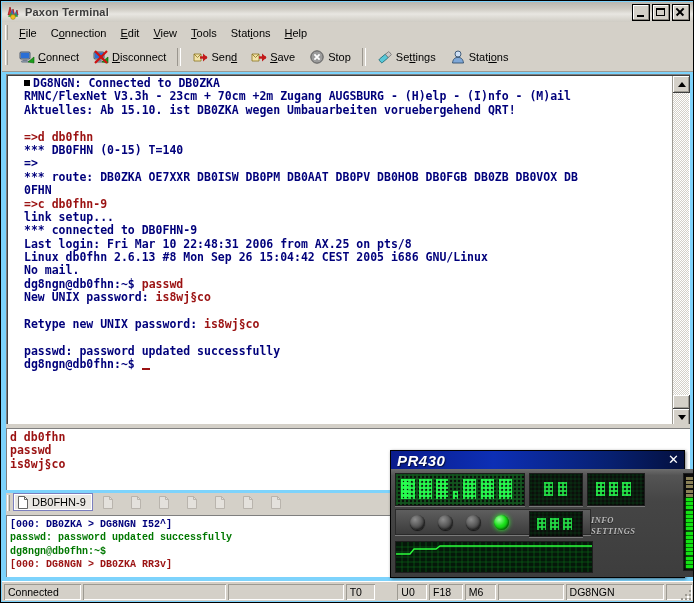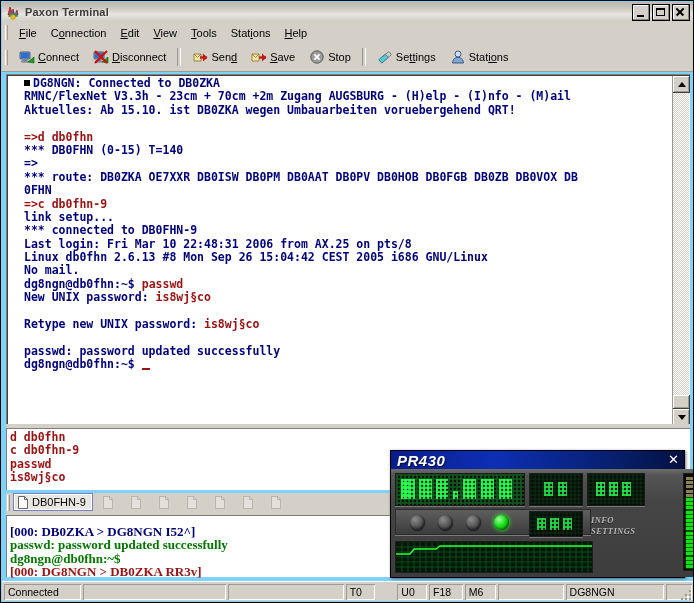--- a/index.html
+++ b/index.html
@@ -179,22 +179,22 @@
 
   
   .mon-wrap{
     position:absolute;left:5px;top:514px;width:684px;height:62px;
     background:#fff;
     border-top:1px solid #7f7f7f;border-left:1px solid #7f7f7f;
     box-sizing:border-box;
   }
   .mon{
     position:absolute;left:3px;top:2px;width:660px;height:58px;
-    font-family:Liberation Serif, serif;
-    font-size:13px;line-height:13.4px;white-space:pre;overflow:hidden;margin-top:7px;
+    font-family:Liberation Mono, monospace;
+    font-size:10px;line-height:13.4px;white-space:pre;overflow:hidden;
   }
 
   
   .statusbar{
     position:absolute;left:1px;bottom:1px;width:692px;height:20px;
     background:#d4d0c8;display:flex;align-items:center;gap:2px;
     padding:0 2px;box-sizing:border-box;
     border-top:1px solid #fff;
   }
   .spanel{
@@ -426,21 +426,21 @@
       <div class="sbthumb"></div>
       <div class="sbb dn">
           <span class="arr d"></span>
         </div>
     </div>
   </div>
 
   <div class="ipane-sep"></div>
 
   <div class="input-wrap">
-    <div class="input-area" id="inputpane"><div class="ln">d db0fhn</div><div class="ln">c db0fhn-9</div><div class="ln">passwd</div><div class="ln">is8wj§co</div></div>
+    <div class="input-area" id="inputpane"><div class="ln">d db0fhn</div><div class="ln">passwd</div><div class="ln">is8wj§co</div></div>
   </div>
 
   <div class="tabs" id="tabstrip">
     <div class="tgrip"></div>
   <div class="tab active">
         <span class="pageico"><svg width="10" height="13" viewBox="0 0 10 13">
             <path d="M.5 .5 H6.5 L9.5 3.5 V12.5 H.5 Z" fill="#fff" stroke="#555" stroke-width=".9"></path>
             <path d="M6.5 .5 V3.5 H9.5" fill="none" stroke="#555" stroke-width=".9"></path>
           </svg></span>
         <span>DB0FHN-9</span>

